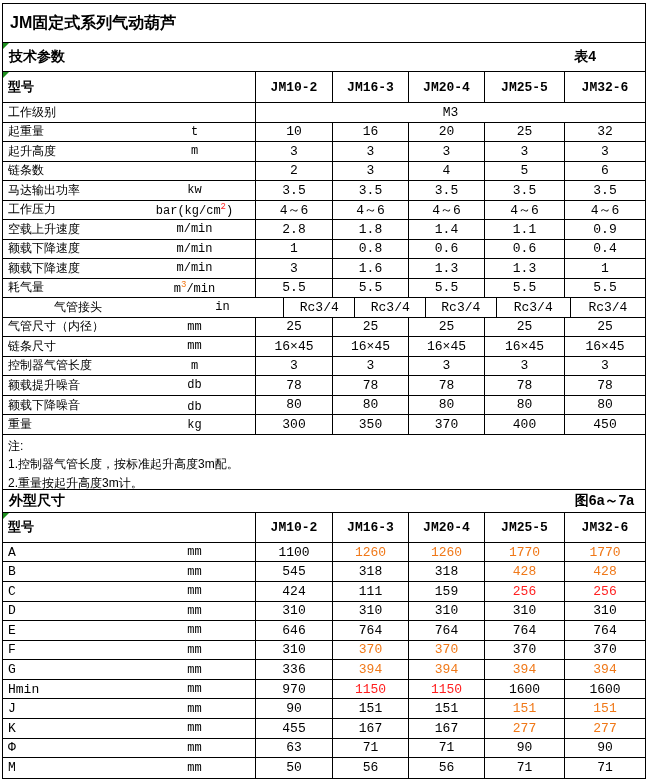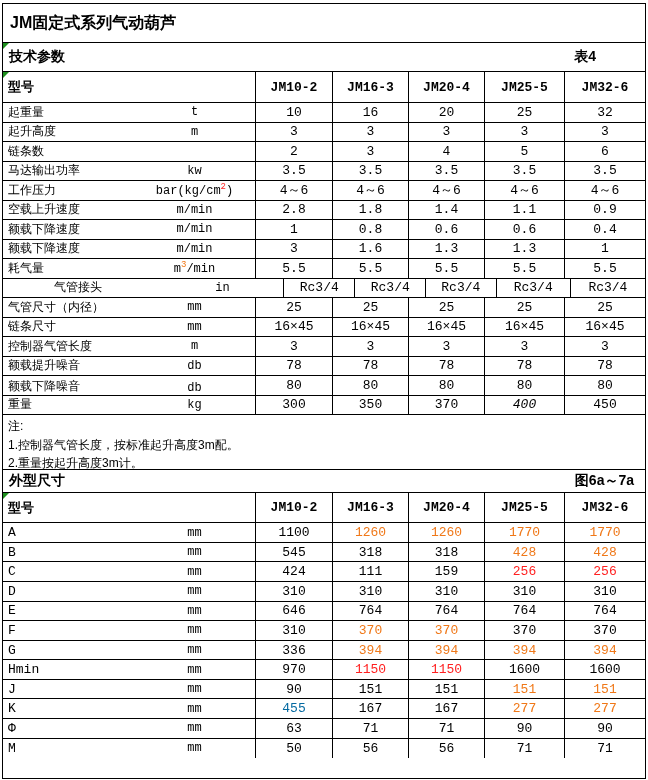--- a/index.html
+++ b/index.html
@@ -61,20 +61,26 @@
           <span class="rname">型号</span>
         </div>
         <div class="cell model-cell" style="width: 77px;">JM10-2</div>
         <div class="cell model-cell" style="width: 76px;">JM16-3</div>
         <div class="cell model-cell" style="width: 76px;">JM20-4</div>
         <div class="cell model-cell" style="width: 80px;">JM25-5</div>
         <div class="cell model-cell" style="width: 80px;">JM32-6</div>
       </div>
       <div class="row data-row">
         <div class="cell label-cell" style="width: 253px;">
+          <span class="rname">工作级别</span>
+        </div>
+        <div class="cell merged-cell val">M3</div>
+      </div>
+      <div class="row data-row">
+        <div class="cell label-cell" style="width: 253px;">
           <span class="rname">起重量</span>
           <span class="unit">t</span>
         </div>
         <div class="cell val" style="width: 77px;">10</div>
         <div class="cell val" style="width: 76px;">16</div>
         <div class="cell val" style="width: 76px;">20</div>
         <div class="cell val" style="width: 80px;">25</div>
         <div class="cell val" style="width: 80px;">32</div>
       </div>
       <div class="row data-row">
@@ -232,21 +238,21 @@
         <div class="cell val" style="width: 80px;">80</div>
       </div>
       <div class="row data-row">
         <div class="cell label-cell" style="width: 253px;">
           <span class="rname">重量</span>
           <span class="unit">kg</span>
         </div>
         <div class="cell val" style="width: 77px;">300</div>
         <div class="cell val" style="width: 76px;">350</div>
         <div class="cell val" style="width: 76px;">370</div>
-        <div class="cell val" style="width: 80px; font-style: italic;">400</div>
+        <div class="cell val" style="width: 80px;">400</div>
         <div class="cell val" style="width: 80px;">450</div>
       </div>
     </div>
 
   <div class="notes">
     <div>注:</div>
     <div>1.控制器气管长度，按标准起升高度3m配。</div>
     <div>2.重量按起升高度3m计。</div>
   </div>
 
@@ -364,21 +370,21 @@
         <div class="cell val" style="width: 76px;">151</div>
         <div class="cell val" style="width: 76px;">151</div>
         <div class="cell val" style="width: 80px; color: rgb(240, 120, 24);">151</div>
         <div class="cell val" style="width: 80px; color: rgb(240, 120, 24);">151</div>
       </div>
       <div class="row data-row">
         <div class="cell label-cell" style="width: 253px;">
           <span class="rname">K</span>
           <span class="unit">mm</span>
         </div>
-        <div class="cell val" style="width: 77px; color: #0369a1;">455</div>
+        <div class="cell val" style="width: 77px; color: #000000;">455</div>
         <div class="cell val" style="width: 76px;">167</div>
         <div class="cell val" style="width: 76px;">167</div>
         <div class="cell val" style="width: 80px; color: rgb(240, 120, 24);">277</div>
         <div class="cell val" style="width: 80px; color: rgb(240, 120, 24);">277</div>
       </div>
       <div class="row data-row">
         <div class="cell label-cell" style="width: 253px;">
           <span class="rname">Φ</span>
           <span class="unit">mm</span>
         </div>

